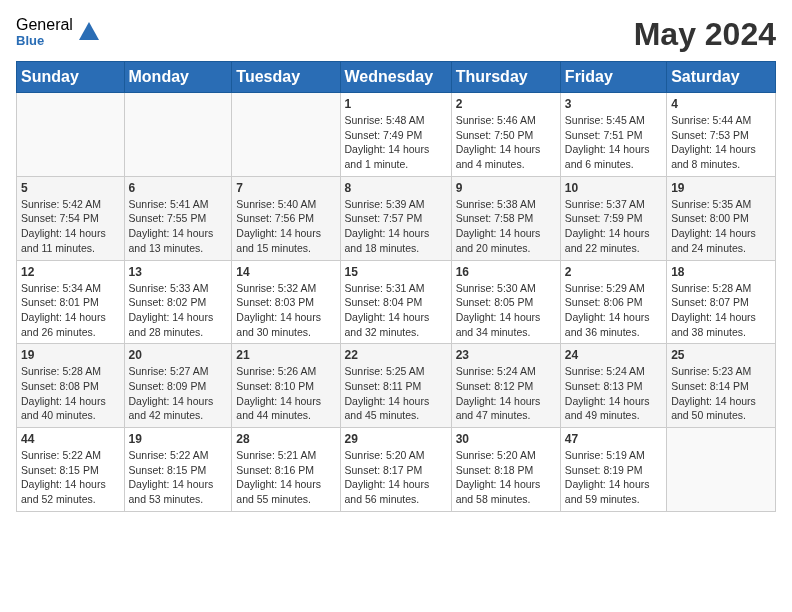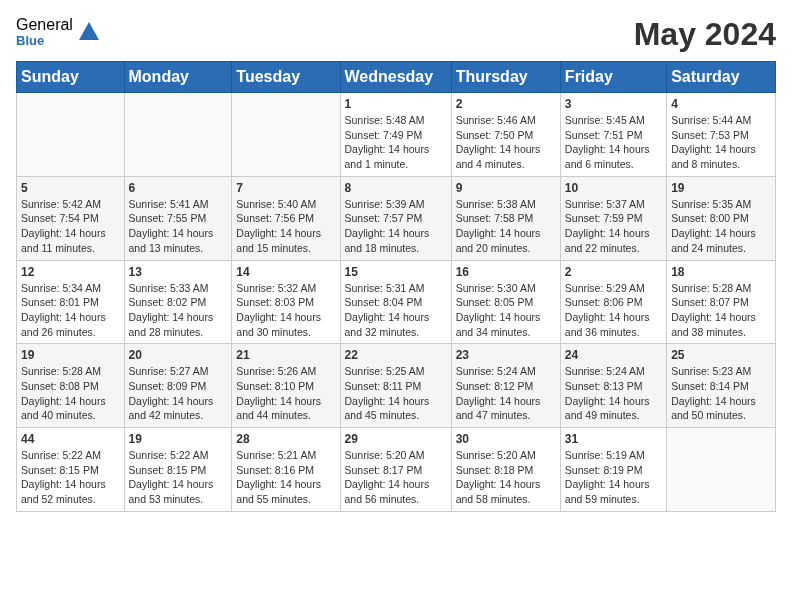--- a/index.html
+++ b/index.html
@@ -245,19 +245,19 @@
         </td>
         <td>
           <span class="day-num">29</span>
           <div class="day-info">Sunrise: 5:20 AM<br>Sunset: 8:17 PM<br>Daylight: 14 hours<br>and 56 minutes.</div>
         </td>
         <td>
           <span class="day-num">30</span>
           <div class="day-info">Sunrise: 5:20 AM<br>Sunset: 8:18 PM<br>Daylight: 14 hours<br>and 58 minutes.</div>
         </td>
         <td>
-          <span class="day-num">31</span>
+          <span class="day-num">47</span>
           <div class="day-info">Sunrise: 5:19 AM<br>Sunset: 8:19 PM<br>Daylight: 14 hours<br>and 59 minutes.</div>
         </td>
         <td class="empty-cell"></td>
       </tr>
     </tbody>
 </table>
 
 </body></html>

